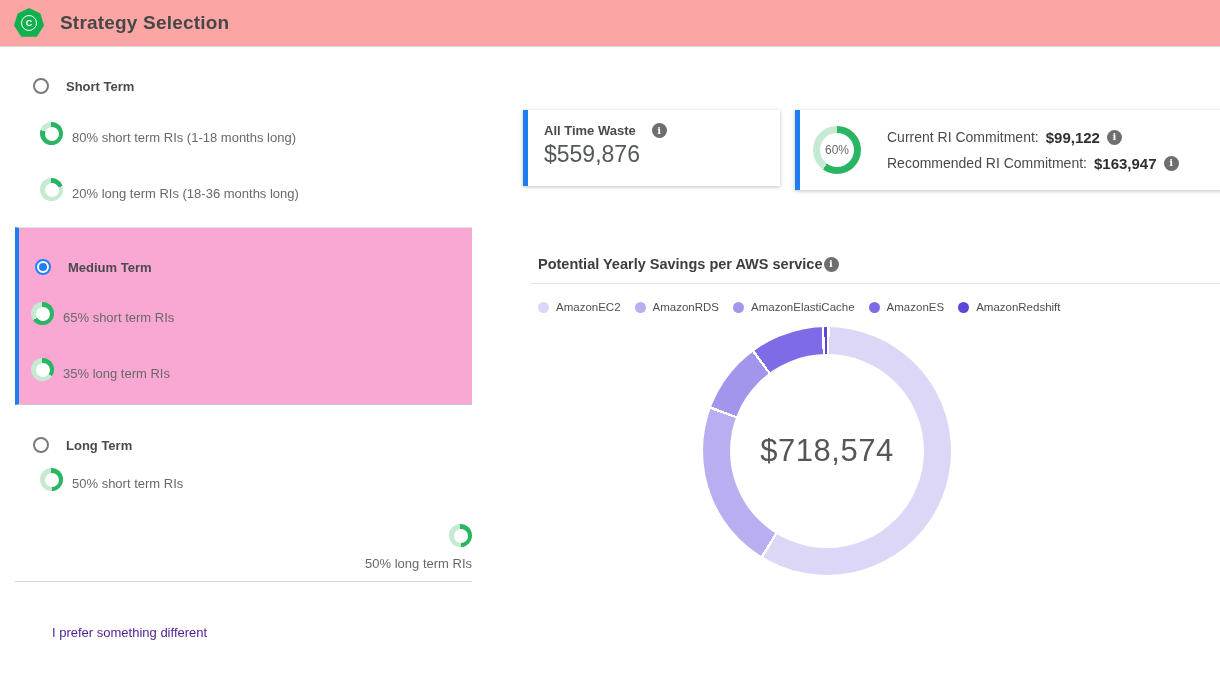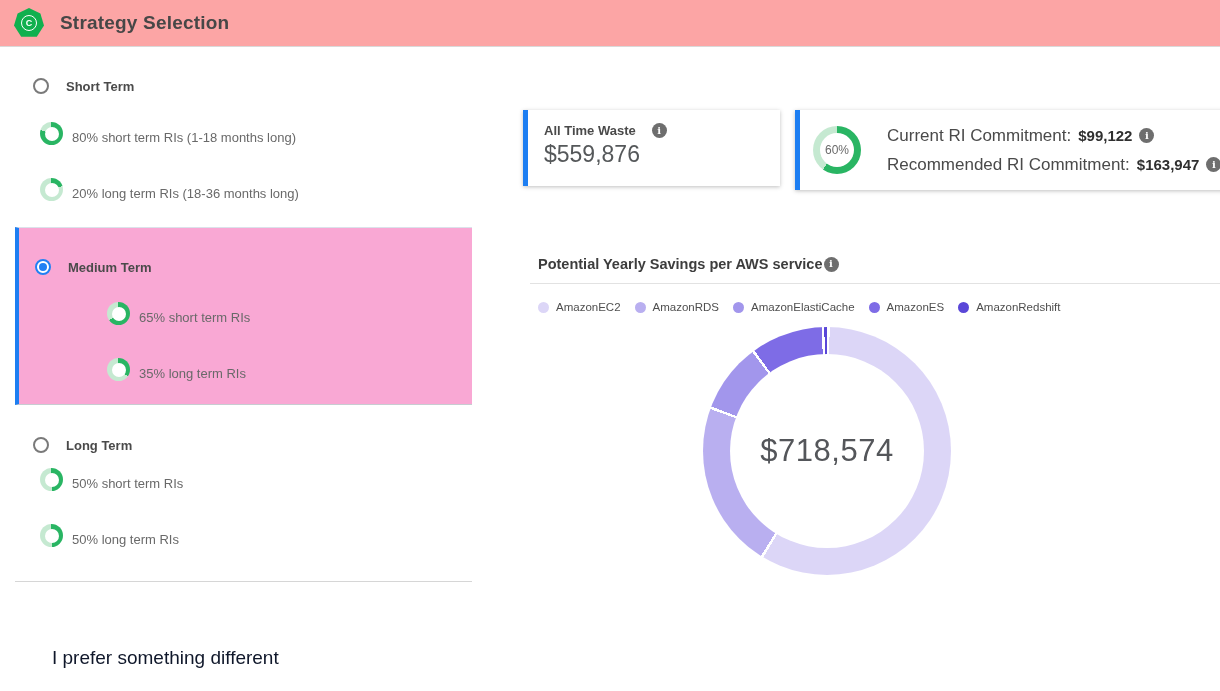--- a/index.html
+++ b/index.html
@@ -52,24 +52,24 @@
     content:""; position:absolute; left:4.5px; top:4.5px; width:14px; height:14px;
     border-radius:50%; background:#ffffff;
   }
 
   .option-group.selected-box {
     top:180px; height:178px; background:#f9a8d4;
     border-top:1px solid #dbe2ea; border-bottom:1px solid #c7ccd1;
     border-left:4px solid #1d7ef2; padding-top:31px;
   }
   .option-group.selected-box .option-header { padding-left:16px; }
-  .option-group.selected-box .ri-item { padding-left:40px;margin-left:48px; }
+  .option-group.selected-box .ri-item { padding-left:12px; }
 
   .panel-divider { position:absolute; left:0; right:0; top:534px; border-top:1px solid #d6d6d6; }
-  .custom-note { font-size:19px; color:#0f172a; margin-top:31px; padding-left:37px; }
+  .custom-note { font-size:13px; color:#4c1d95; margin-top:9px; padding-left:37px; }
 
   
   .stat-card {
     position:absolute; background:#fff; border-left:5px solid #1d7ef2;
     box-shadow:0 1px 4px rgba(0,0,0,.25);
   }
   .card-waste { left:523px; top:110px; width:257px; height:76px; padding:13px 16px; }
   .card-title-row { display:flex; align-items:center; gap:16px; }
   .card-title { font-size:13px; font-weight:bold; color:#4a4a4a; }
   .card-value { margin-top:3px; font-size:23px; color:#55585a; }
@@ -91,21 +91,21 @@
   .gauge::after {
     content:""; position:absolute; left:7px; top:7px; width:34px; height:34px;
     border-radius:50%; background:#fff;
   }
   .gauge-label {
     position:absolute; inset:0; z-index:1; display:flex; align-items:center;
     justify-content:center; font-size:12px; color:#6a6a6a;
   }
   .commitment-lines { display:flex; flex-direction:column; gap:9px; }
   .commitment-row { display:flex; align-items:center; gap:7px; }
-  .commitment-label { font-size:17px; color:#4a4a4a; }
+  .commitment-label { font-size:14px; color:#4a4a4a; }
   .commitment-value { font-size:15px; font-weight:bold; color:#2f2f2f; }
 
   
   .chart-title-row { position:absolute; left:538px; top:256px; display:flex; align-items:center; gap:1px; }
   .chart-title { font-size:14.5px; font-weight:600; color:#3d3d3d; }
   .chart-divider { position:absolute; left:530px; top:283px; width:690px; border-top:1px solid #e2e2e2; }
 
   .legend { position:absolute; left:538px; top:301px; display:flex; align-items:center; gap:14px; }
   .legend-item { display:flex; align-items:center; gap:7px; cursor:pointer; }
   .legend-dot { width:11px; height:11px; border-radius:50%; flex:0 0 auto; }
@@ -165,21 +165,21 @@
 
   <section class="option-group" style="top:390px;">
     <div class="option-header">
       <span class="radio"></span>
       <span class="option-label">Long Term</span>
     </div>
     <div class="ri-item" style="margin-top:15px;">
       <span class="mini-donut" style="background: conic-gradient(rgb(41, 181, 99) 0deg, rgb(41, 181, 99) 50%, rgb(197, 233, 209) 50%, rgb(197, 233, 209) 100%);"></span>
       <span class="ri-label">50% short term RIs</span>
     </div>
-    <div class="ri-item" style="margin-top:33px;">
+    <div class="ri-item" style="margin-top:33px;flex-direction:column;">
       <span class="mini-donut" style="background: conic-gradient(rgb(41, 181, 99) 0deg, rgb(41, 181, 99) 50%, rgb(197, 233, 209) 50%, rgb(197, 233, 209) 100%);"></span>
       <span class="ri-label">50% long term RIs</span>
     </div>
   </section>
 
   <div class="panel-divider"></div>
 
   <section class="option-group" style="top:569px;">
     <div class="custom-note">I prefer something different</div>
   </section>

